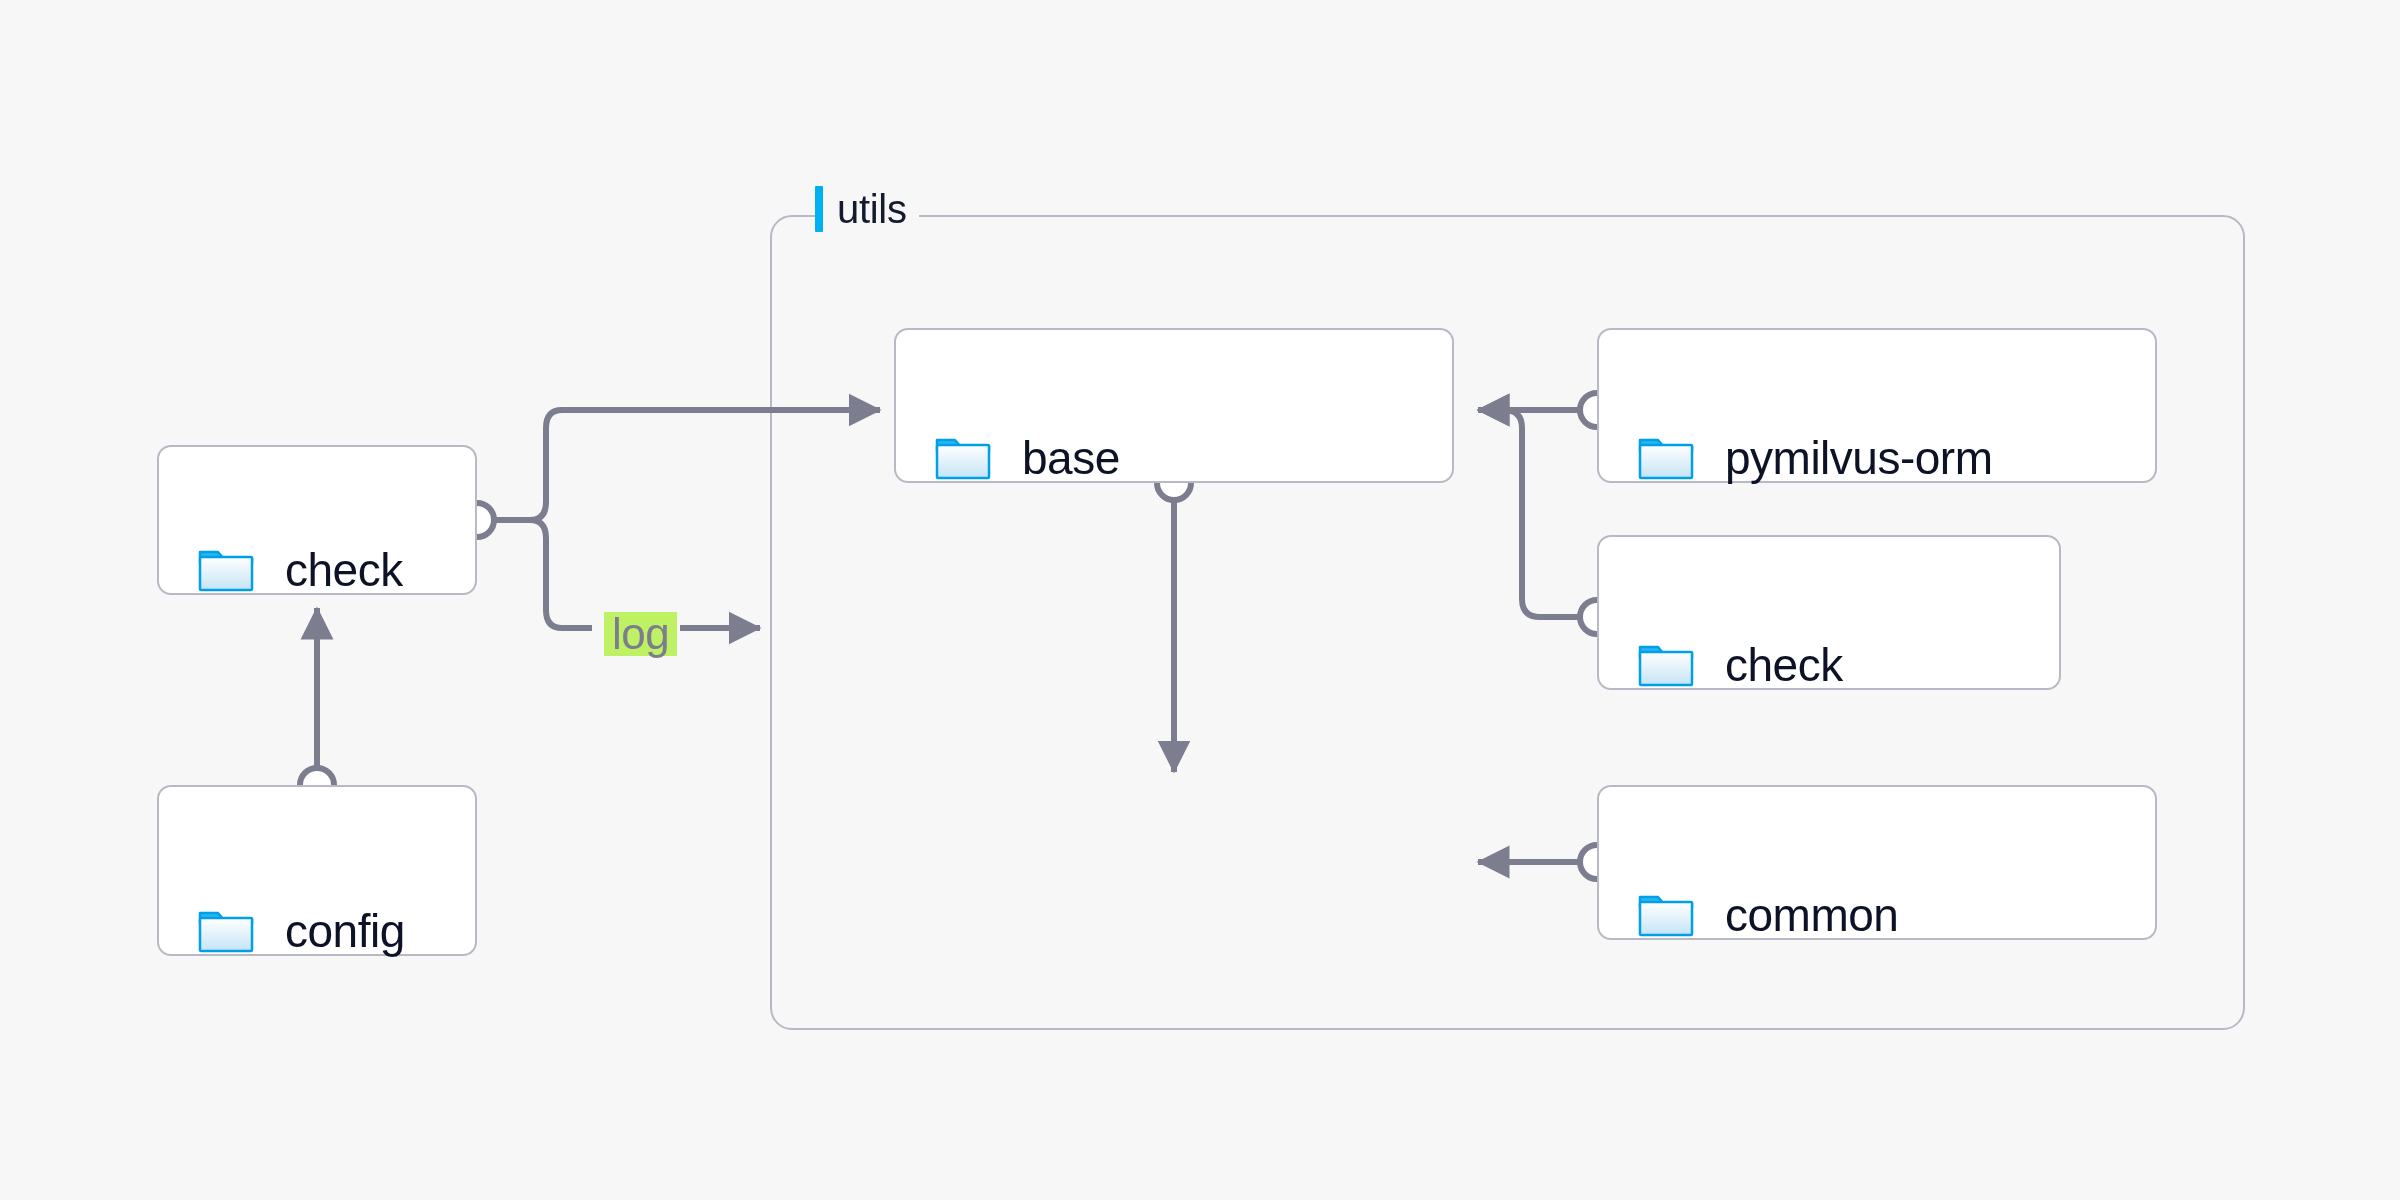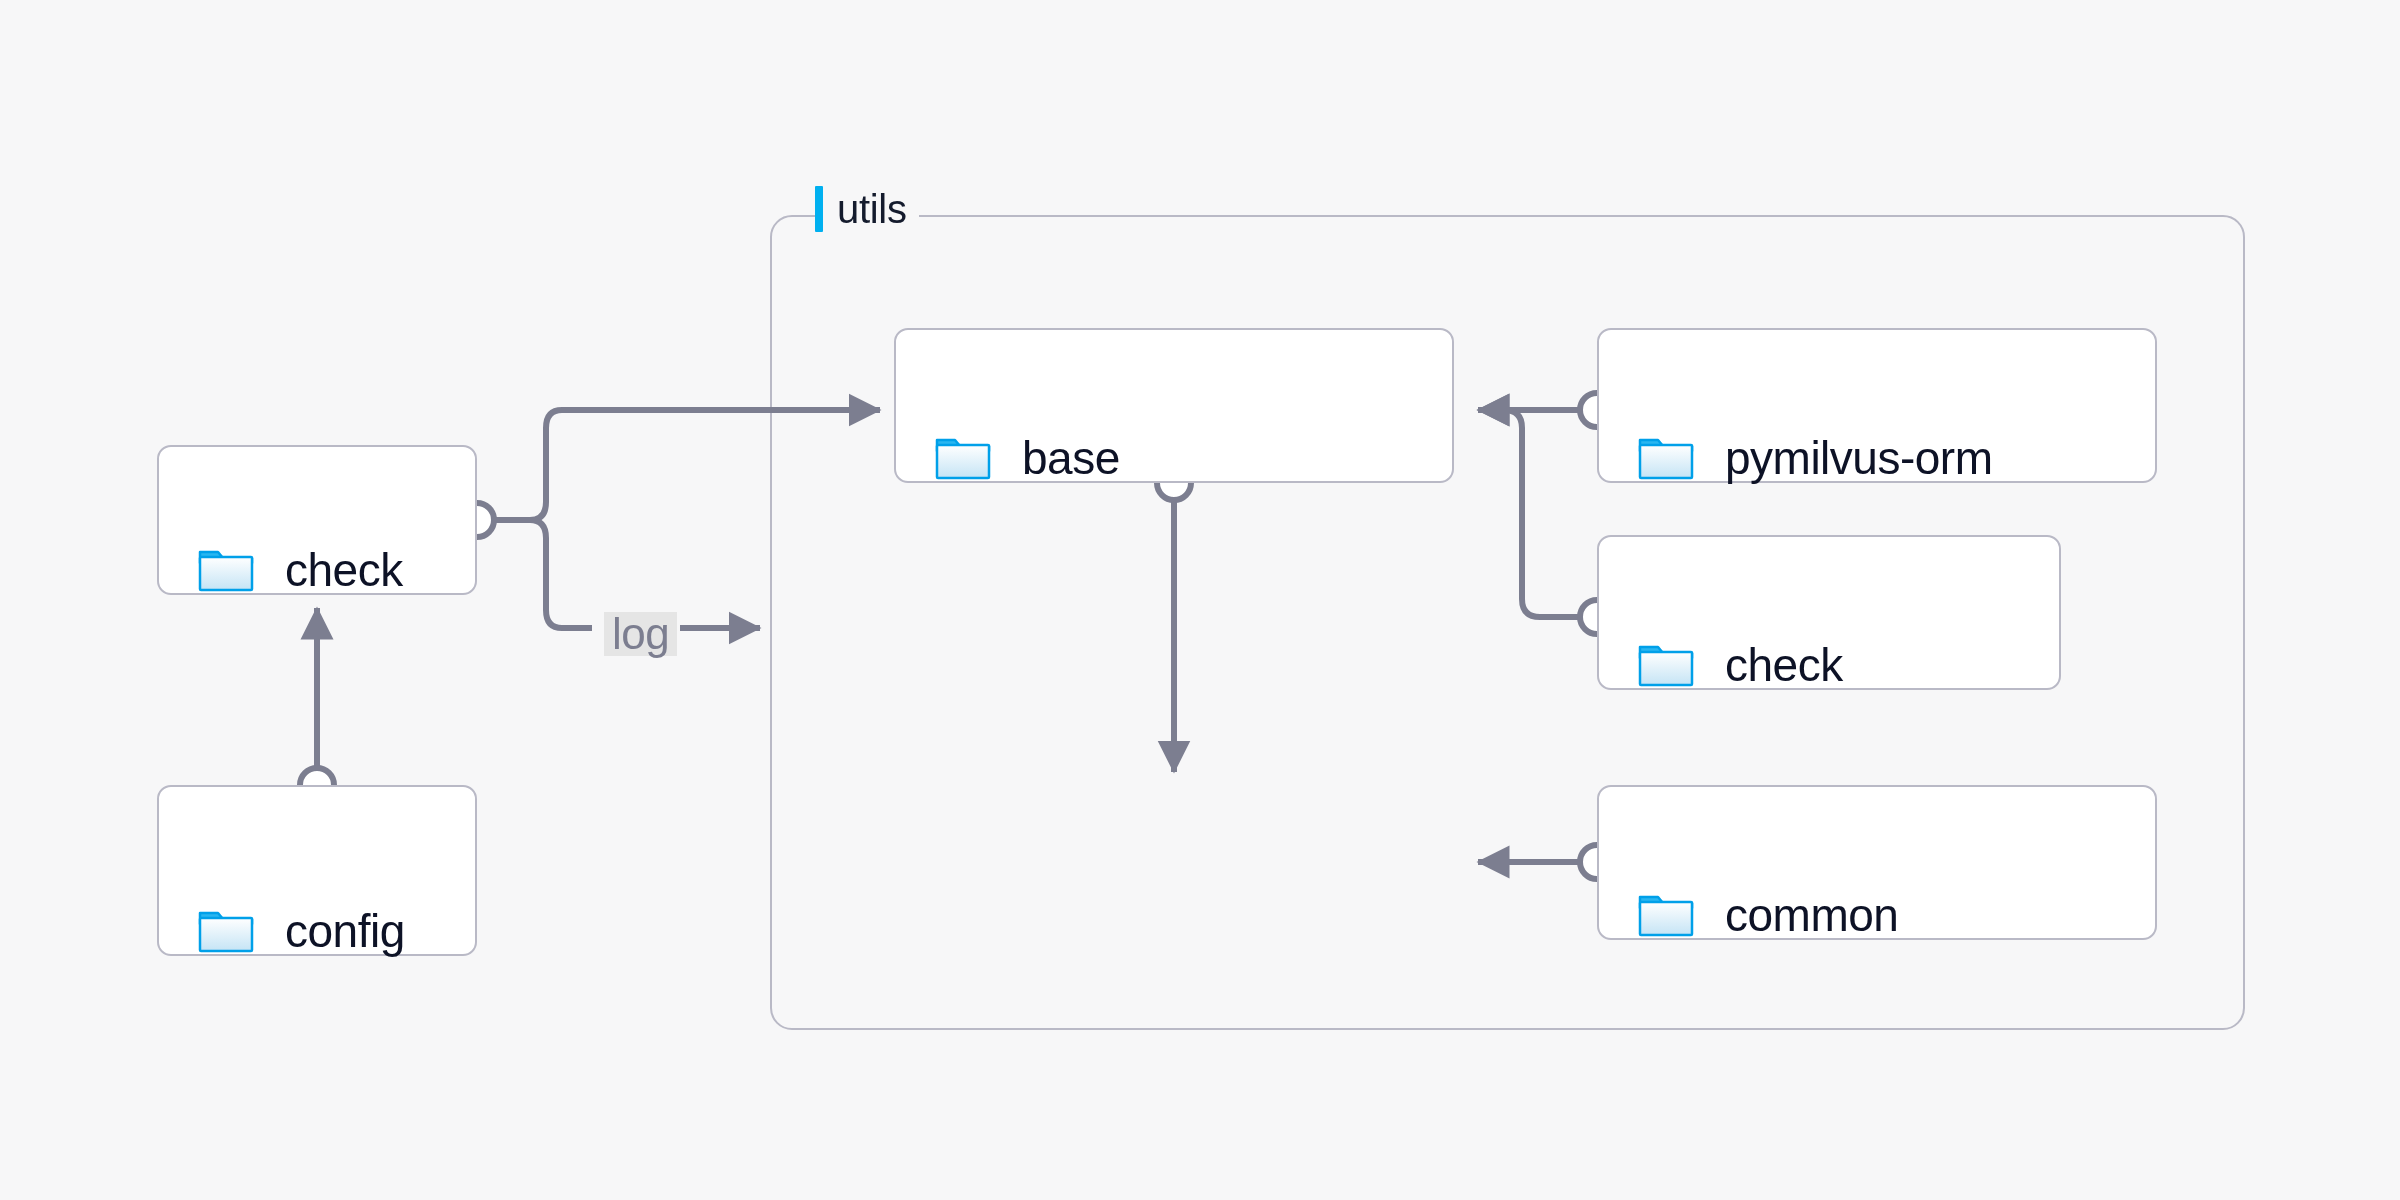--- a/index.html
+++ b/index.html
@@ -112,21 +112,21 @@
     fill: #ffffff;
     stroke: #7c7e90;
     stroke-width: 6;
   }
   .edge-label {
     position: absolute;
     font-size: 44px;
     color: #7c7e90;
     letter-spacing: -0.5px;
     line-height: 1;
-    background: #e5e5e5;
+    background: #bef264;
     padding: 0 8px;
     z-index: 5;
     white-space: nowrap;
   }
   #edge-label-log { left: 604px; top: 612px; }
 </style>
 </head>
 <body>
 
 <div id="canvas">

